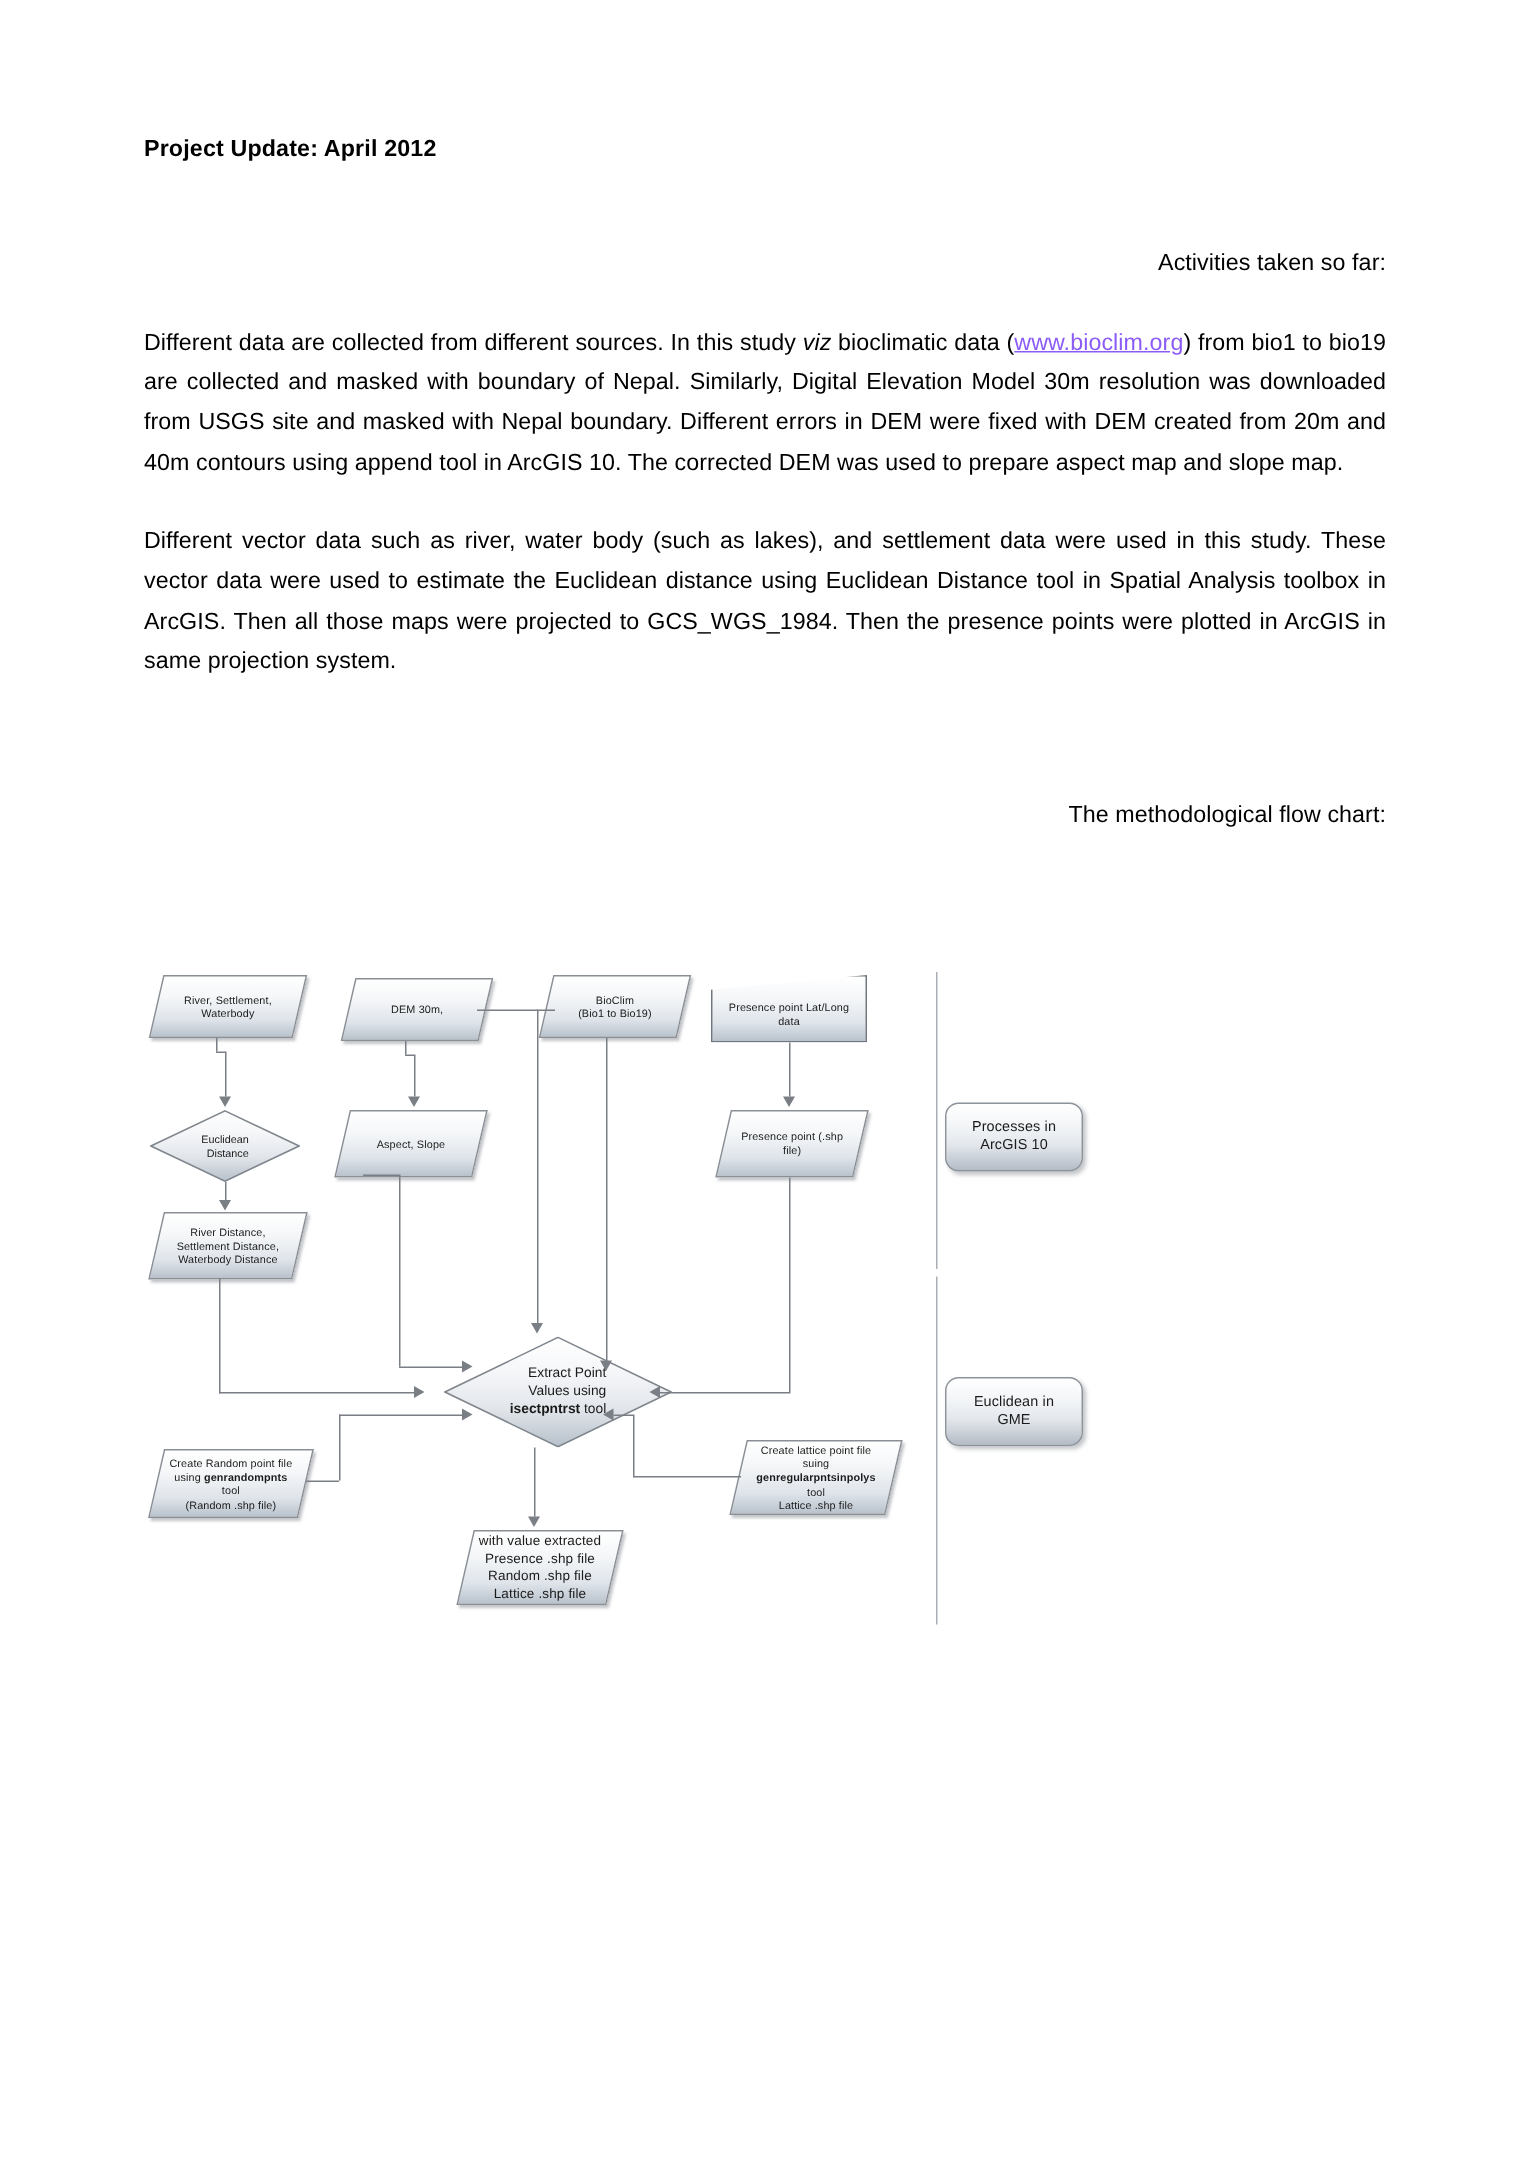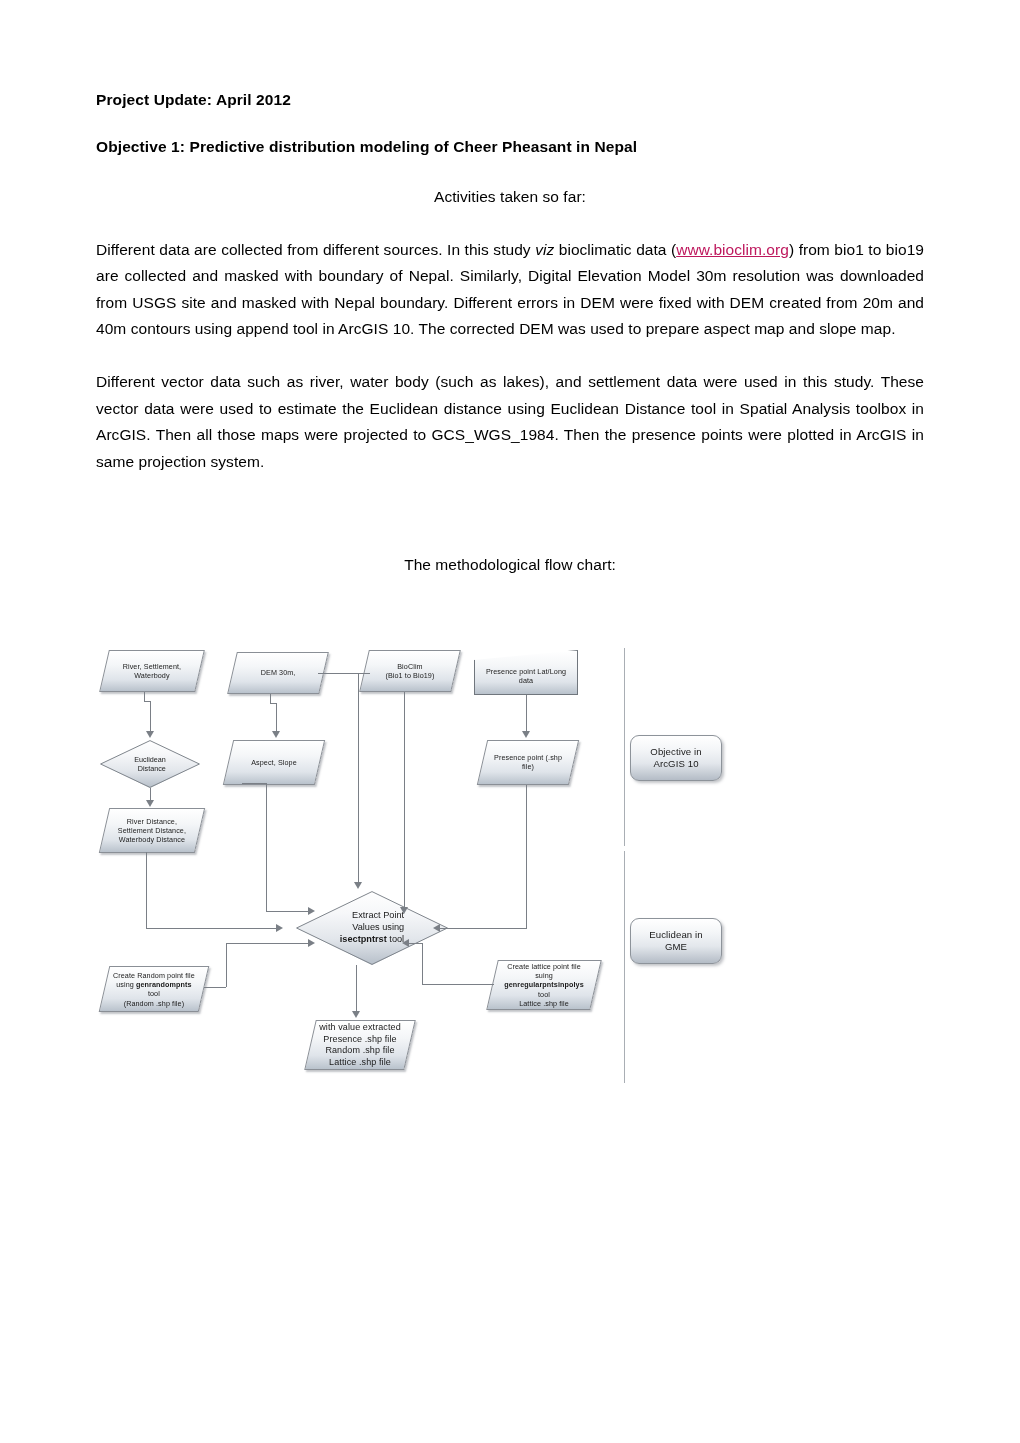--- a/index.html
+++ b/index.html
@@ -35,26 +35,26 @@
     line-height: 1.35;
     letter-spacing: 0.1px;
   }
   .blk {
     font-size: 15.5px;
     line-height: 1.72;
     margin: 0;
     text-align: justify;
     letter-spacing: 0.05px;
   }
-  .blk.nojust { text-align: center; }
+  .blk.nojust { text-align: right; }
   .spacer-sm { height: 26px; }
   .spacer-md { height: 30px; }
   .spacer-lg { height: 46px; }
   a.link {
-    color: #be185d;
+    color: #8b5cf6;
     text-decoration: underline;
   }
   em.viz { font-style: italic; }
 
   
   .flow {
     position: absolute;
     left: 96px;
     top: 640px;
     width: 660px;
@@ -164,21 +164,20 @@
 <body>
 
 <div class="page">
 
   <div class="content">
 
     <h1 class="doc-heading">Project Update: April 2012</h1>
 
     <div class="spacer-sm"></div>
 
-    <h2 class="doc-heading">Objective 1: Predictive distribution modeling of Cheer Pheasant in Nepal</h2>
 
     <div class="spacer-sm"></div>
 
     <p class="blk nojust">Activities taken so far:</p>
 
     <div class="spacer-sm"></div>
 
     <p class="blk"><span>Different data are collected from different sources. In this study </span><em class="viz">viz</em><span> bioclimatic data (</span><a class="link" href="#">www.bioclim.org</a><span>) from bio1 to bio19 are collected and masked with boundary of Nepal. Similarly, Digital Elevation Model 30m resolution was downloaded from USGS site and masked with Nepal boundary. Different errors in DEM were fixed with DEM created from 20m and 40m contours using append tool in ArcGIS 10. The corrected DEM was used to prepare aspect map and slope map.</span></p>
 
     <div class="spacer-sm"></div>
@@ -334,21 +333,21 @@
     <div class="arrow-l" style="left:306px; top:299px;"></div>
 
     <div class="ln v" style="left:260px; top:325px; height:46px;"></div>
     <div class="arrow-d" style="left:256px; top:371px;"></div>
 
     <div class="divider" style="left:528px; top:8px; height:198px;"></div>
     <div class="divider" style="left:528px; top:211px; height:232px;"></div>
 
     <div class="node rrect" style="left:534px; top:95px; width:92px; height:46px;">
       <span class="lbl">
-        <span>Objective in</span><br>
+        <span>Processes in</span><br>
         <span>ArcGIS 10</span>
       </span>
     </div>
 
     <div class="node rrect" style="left:534px; top:278px; width:92px; height:46px;">
       <span class="lbl">Euclidean in GME</span>
     </div>
 
   </div>
 

